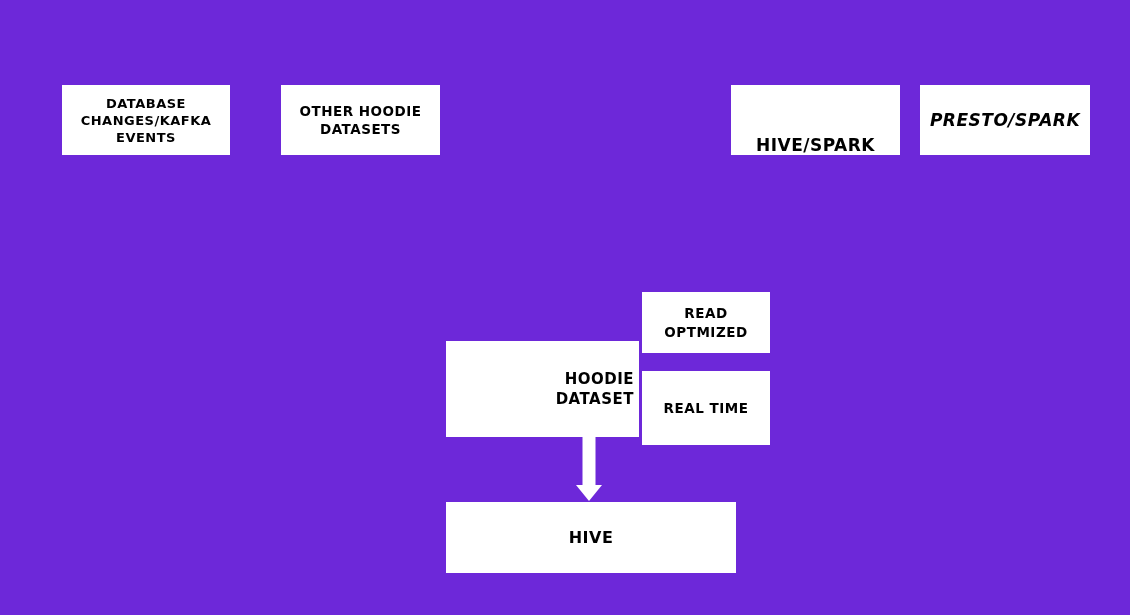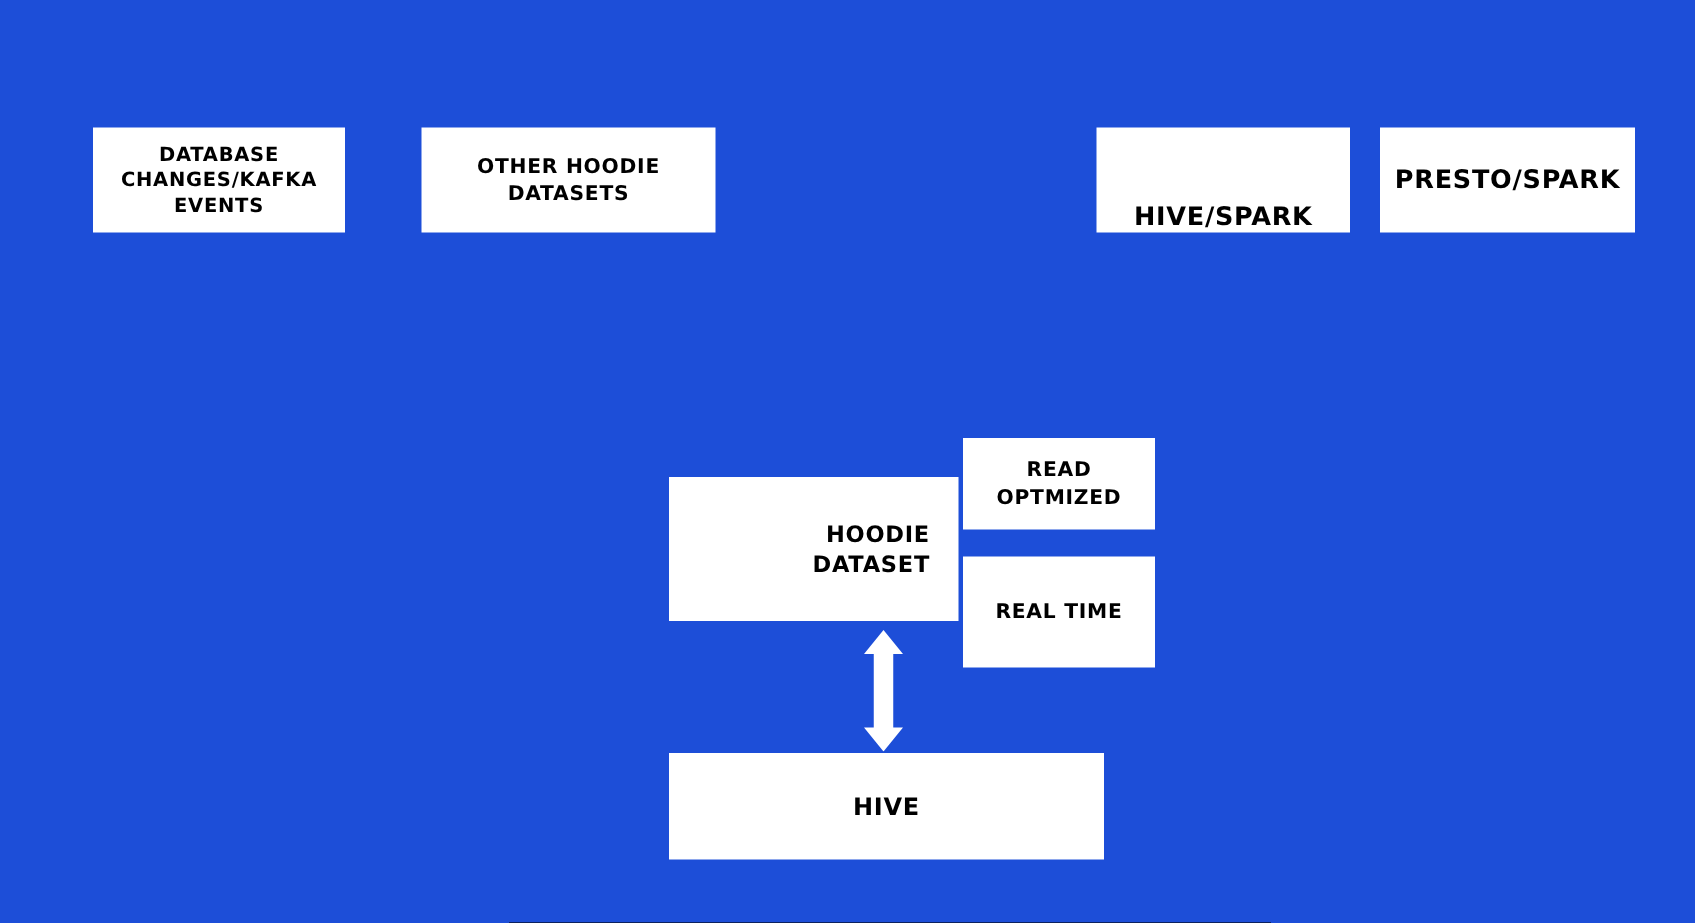--- a/index.html
+++ b/index.html
@@ -4,47 +4,47 @@
 <style>
   html, body {
     margin: 0;
     padding: 0;
     background: #000000;
   }
   .canvas {
     position: relative;
     width: 1130px;
     height: 615px;
-    background: #1d4ed8;
+    background: #6d28d9;
     overflow: hidden;
     font-family: "DejaVu Sans", sans-serif;
   }
   .box {
     position: absolute;
     background: #ffffff;
     color: #000000;
     display: flex;
     align-items: center;
     justify-content: center;
     text-align: center;
     font-weight: bold;
     letter-spacing: 0.5px;
     box-sizing: border-box;
   }
   .lines { width: 100%; }
 
   
   .b-database   { left: 62px;  top: 85px; width: 168px; height: 70px; font-size: 13px; line-height: 17px; }
-  .b-other      { left: 281px; top: 85px; width: 196px; height: 70px; font-size: 13.5px; line-height: 18px; }
+  .b-other      { left: 281px; top: 85px; width: 159px; height: 70px; font-size: 13.5px; line-height: 18px; }
   .b-hive       { left: 731px; top: 85px; width: 169px; height: 70px; font-size: 17px; line-height: 20px; align-items: flex-end; }
-  .b-presto     { left: 920px; top: 85px; width: 170px; height: 70px; font-size: 17px; line-height: 20px; }
+  .b-presto     { left: 920px; top: 85px; width: 170px; height: 70px; font-size: 17px; line-height: 20px; font-style: italic; }
 
   
-  .b-hoodie     { left: 446px; top: 318px; width: 193px; height: 96px; font-size: 15px; line-height: 20px;
-                  justify-content: flex-end; text-align: right; padding-right: 19px; }
+  .b-hoodie     { left: 446px; top: 341px; width: 193px; height: 96px; font-size: 15px; line-height: 20px;
+                  justify-content: flex-end; text-align: right; padding-right: 5px; }
   .b-read       { left: 642px; top: 292px; width: 128px; height: 61px; font-size: 13.5px; line-height: 19px; }
   .b-real       { left: 642px; top: 371px; width: 128px; height: 74px; font-size: 13.5px; line-height: 19px; align-items: center; }
 
   
   .b-hdfs       { left: 446px; top: 502px; width: 290px; height: 71px; font-size: 16px; line-height: 20px; }
 
   .double-arrow {
     position: absolute;
     left: 572px;
     top: 420px;

